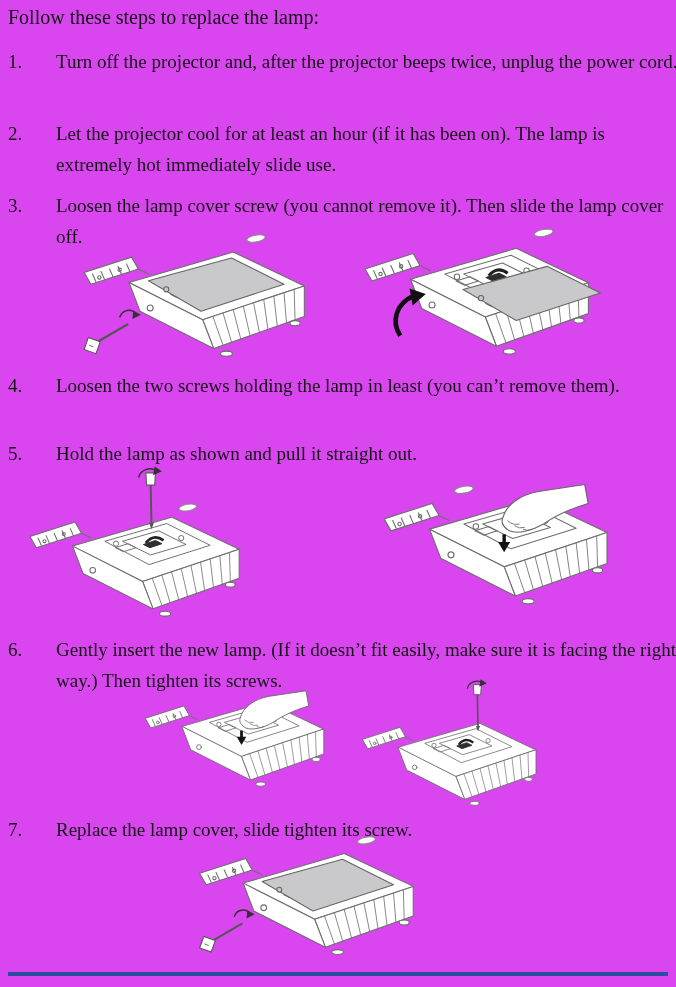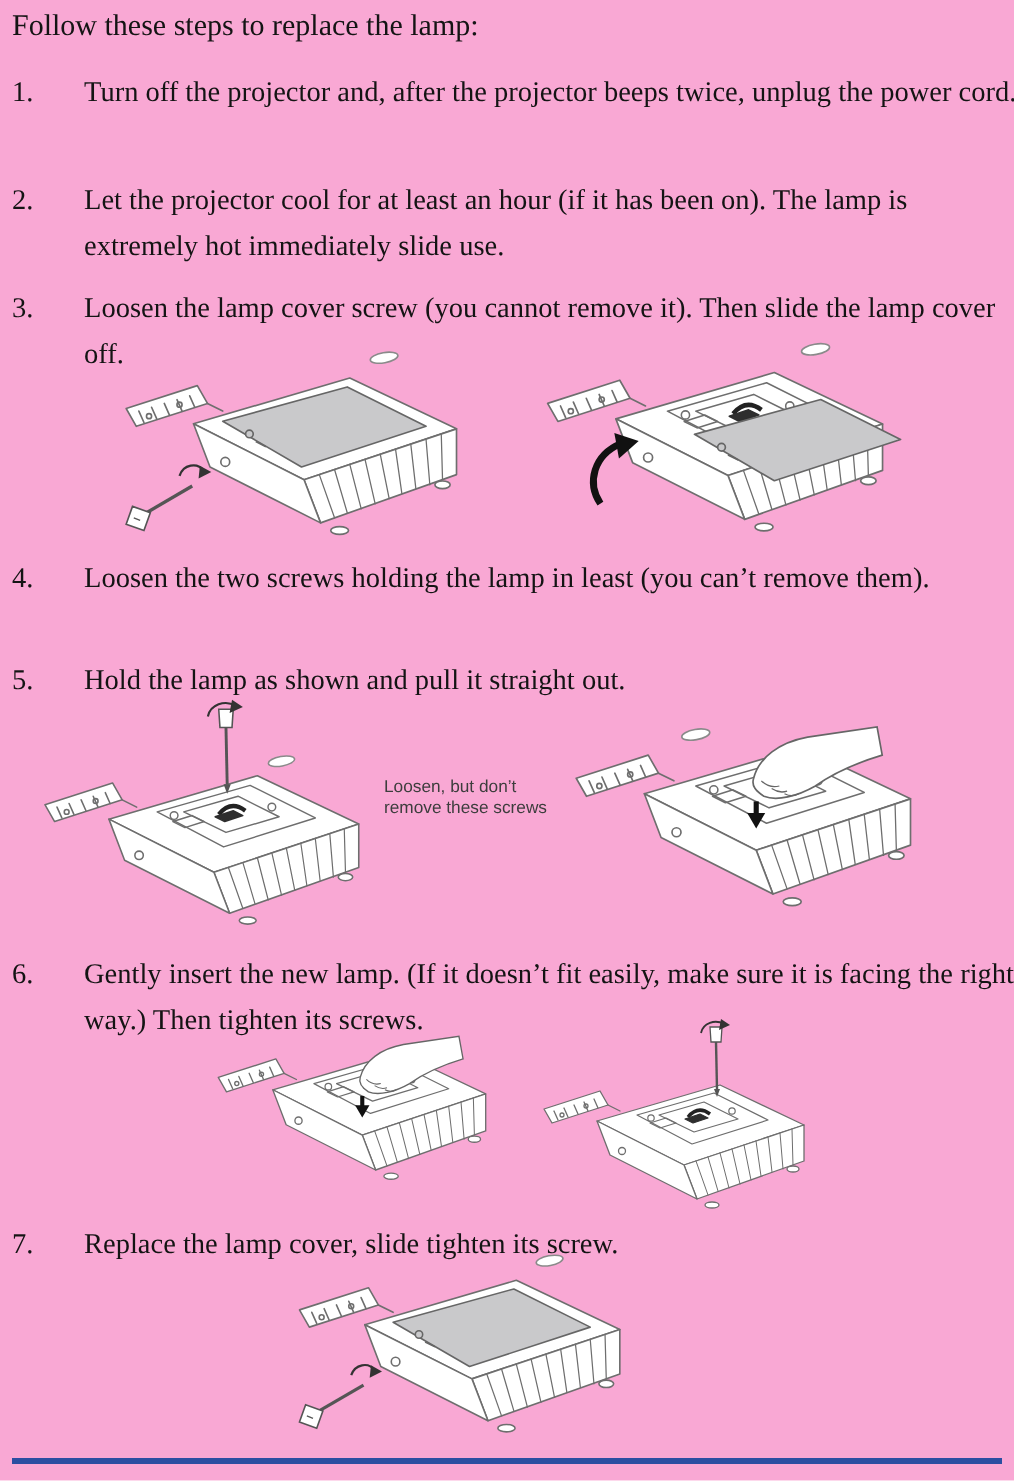--- a/index.html
+++ b/index.html
@@ -1,20 +1,20 @@
 <!DOCTYPE html>
 <html><head>
 <meta charset="utf-8">
 <style>
   html,body{margin:0;padding:0;background:#ffffff;}
   #page{
     position:relative;
     width:676px;
     height:987px;
-    background:#f9a8d4;
+    background:#d946ef;
     font-family:"Liberation Serif","DejaVu Serif",serif;
     color:#141414;
     overflow:hidden;
   }
   .title{
     position:absolute;
     left:8px; top:2px;
     font-size:20px;
     line-height:30px;
   }
@@ -188,24 +188,20 @@
     <svg width="226" height="173" viewBox="0 0 280 215">
       <g transform="translate(0,45)">
         <use href="#proj-body"></use>
         <use href="#compartment"></use>
         <use href="#oval-top" transform="translate(198,14)"></use>
       </g>
       <use href="#screwdriver-v" transform="translate(152,16)"></use>
     </svg>
   </div>
 
-  <div class="caption">
-    <div>Loosen, but don’t</div>
-    <div>remove these screws</div>
-  </div>
 
   <div class="illus" style="left:382px;top:476px">
     <svg width="258" height="150" viewBox="0 0 300 175">
       <use href="#proj-body"></use>
       <use href="#compartment"></use>
       <use href="#oval-top" transform="translate(95,16)"></use>
       <use href="#hand" transform="translate(140,16)"></use>
     </svg>
   </div>
 

